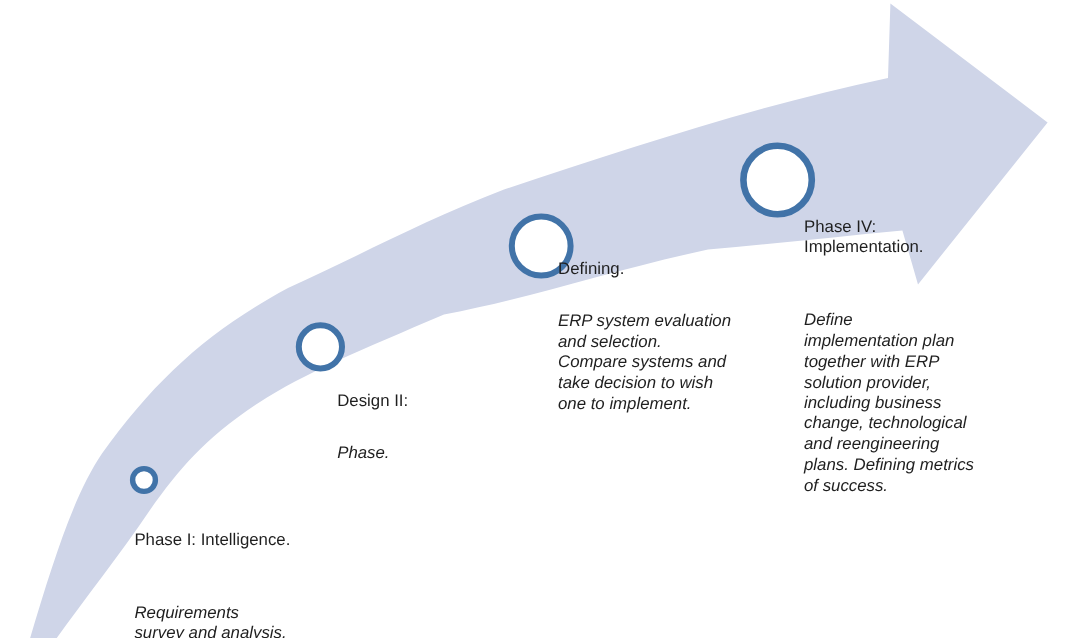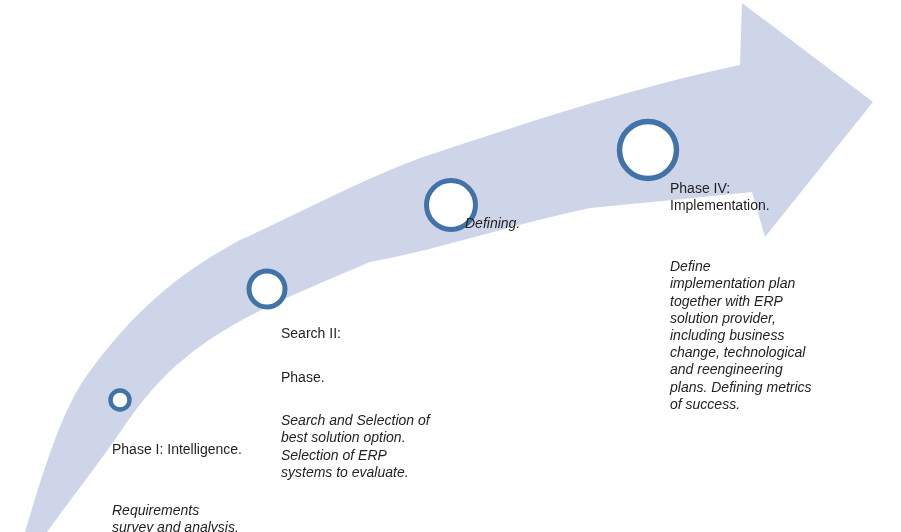--- a/index.html
+++ b/index.html
@@ -60,30 +60,31 @@
   </svg>
 
   <div class="phase phase-1">
     <div class="para heading">Phase I: Intelligence.</div>
     
     <div class="para body">Requirements
 survey and analysis.</div>
   </div>
 
   <div class="phase phase-2">
-    <div class="para heading">Search II:</div>
+    <div class="para heading">Design II:</div>
     <div class="para sub">Phase.</div>
-    <div class="para body">Search and Selection of
-best solution option.
-Selection of ERP
-systems to evaluate.</div>
   </div>
 
   <div class="phase phase-3">
     <div class="para sub">Defining.</div>
+    <div class="para body">ERP system evaluation
+and selection.
+Compare systems and
+take decision to wish
+one to implement.</div>
   </div>
 
   <div class="phase phase-4">
     <div class="para heading">Phase IV:
 Implementation.</div>
     
     <div class="para body">Define
 implementation plan
 together with ERP
 solution provider,

